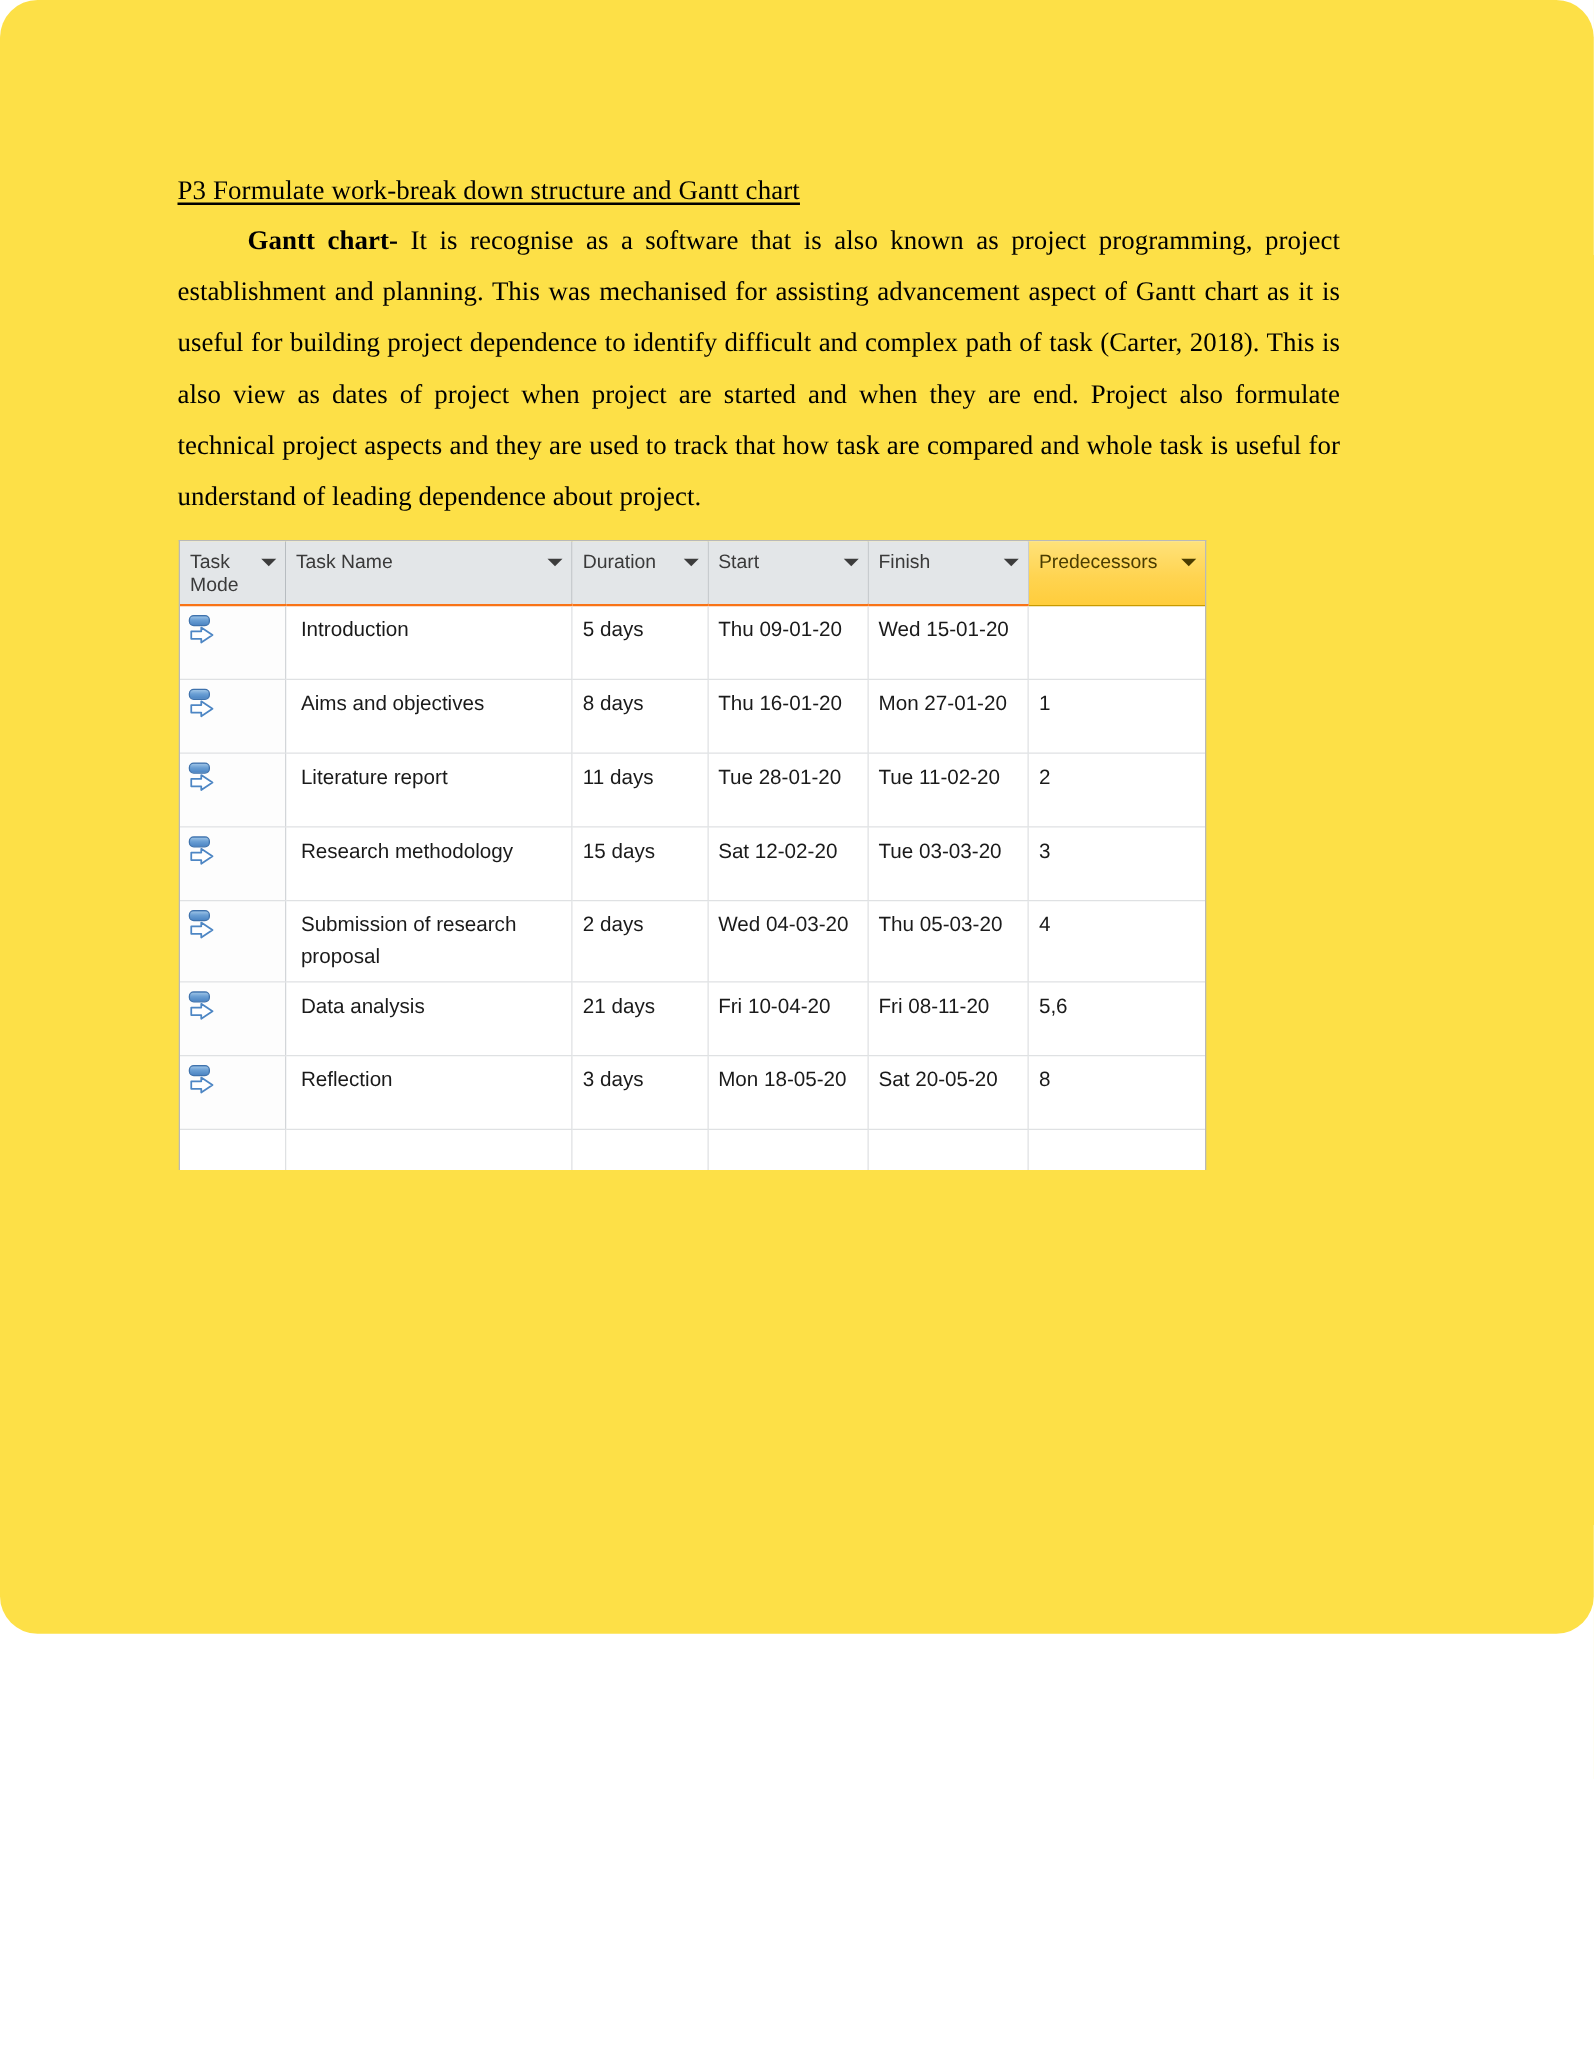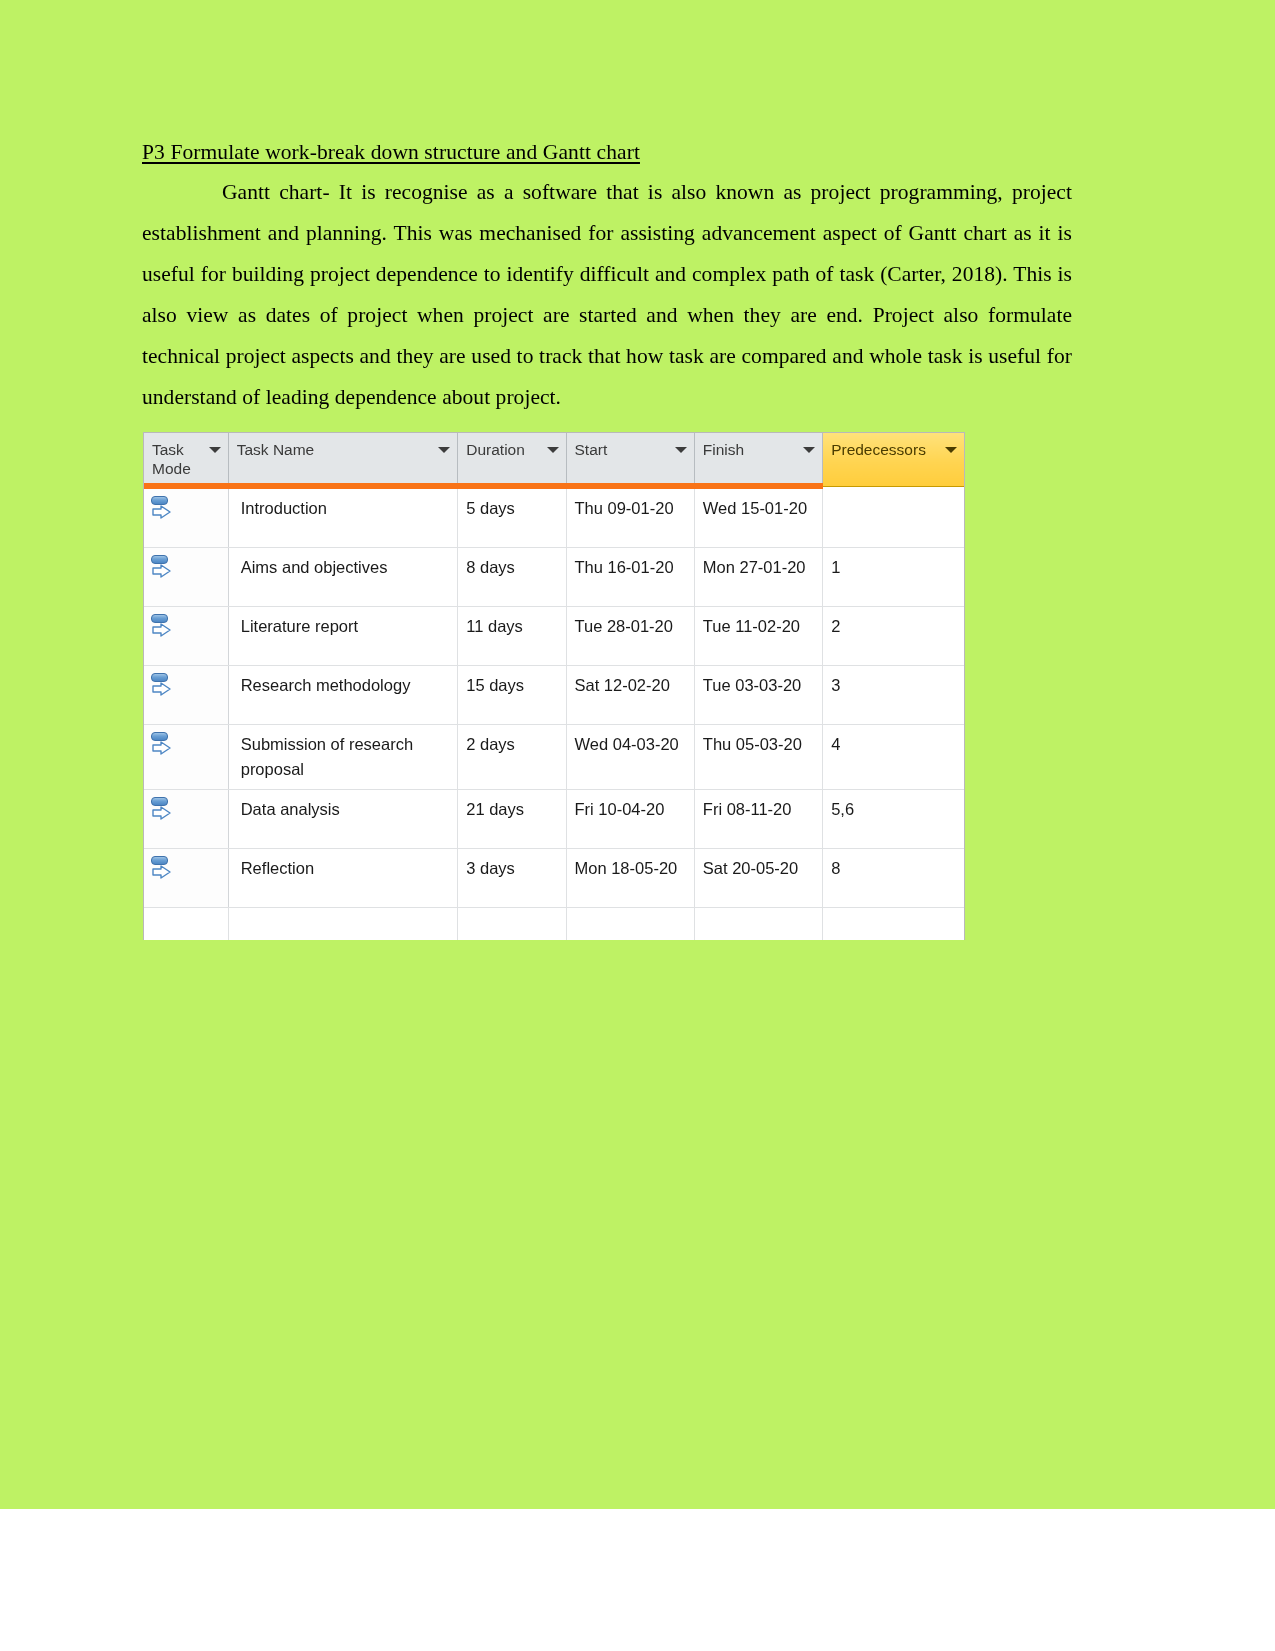--- a/index.html
+++ b/index.html
@@ -12,22 +12,23 @@
     height: 1651px;
     font-family: "Liberation Serif", serif;
     color: #000000;
     position: relative;
     overflow: hidden;
   }
   .page {
     position: absolute;
     left: 0; top: 0;
     width: 1275px;
-    height: 1509px;
-    background: #bef264;
+    height: 1307px;
+    background: #fde047;
+    border-radius: 30px;
   }
   .content {
     position: absolute;
     left: 142px;
     top: 140px;
     width: 930px;
   }
   
   .doc-heading {
     font-family: "Liberation Serif", serif;
@@ -43,21 +44,21 @@
   .doc-para {
     font-family: "Liberation Serif", serif;
     font-size: 21.5px;
     line-height: 41px;
     text-align: justify;
     text-justify: inter-word;
     margin: 0;
     text-indent: 56px;
     letter-spacing: 0.05px;
   }
-  .doc-para b { font-weight: normal; margin-left: 24px; }
+  .doc-para b { font-weight: bold; }
 
   
   .grid-wrap {
     position: absolute;
     left: 143px;
     top: 432px;
     width: 820px;
     border: 1px solid #b9b9b9;
     border-bottom: none;
     background: #ffffff;
@@ -73,21 +74,21 @@
   table.msp col.c-mode   { width: 84px; }
   table.msp col.c-name   { width: 229px; }
   table.msp col.c-dur    { width: 108px; }
   table.msp col.c-start  { width: 128px; }
   table.msp col.c-finish { width: 128px; }
   table.msp col.c-pred   { width: 141px; }
 
   table.msp thead th {
     background: #e3e6e8;
     border-right: 1px solid #b7bcc0;
-    border-bottom: 6px solid #f97316;
+    border-bottom: 2px solid #f97316;
     padding: 7px 6px 5px 8px;
     text-align: left;
     vertical-align: top;
     font-weight: normal;
     font-size: 15.5px;
     color: #3a3a3a;
     height: 32px;
     position: relative;
     line-height: 19px;
   }

